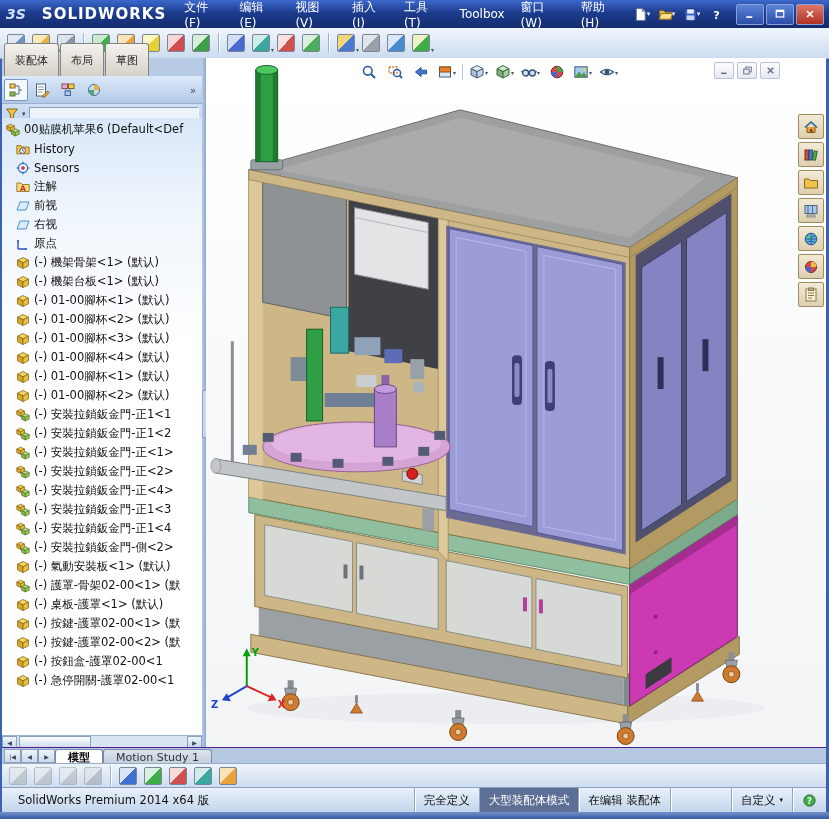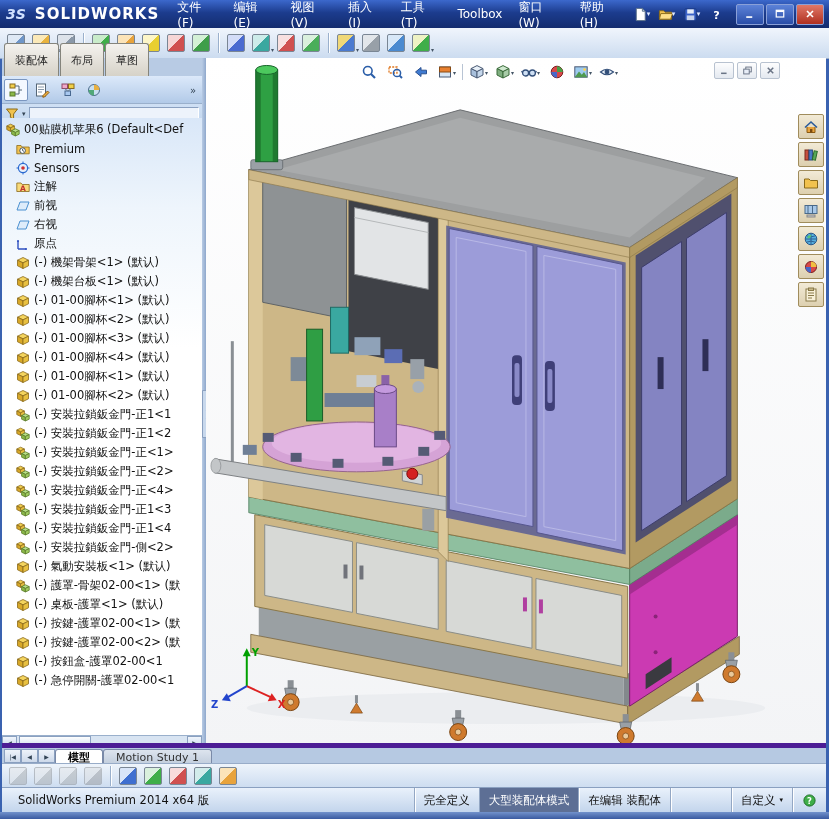--- a/index.html
+++ b/index.html
@@ -2,21 +2,21 @@
 <html><head>
 <meta charset="utf-8">
 <style>
   html,body{margin:0;padding:0;background:#5a7ab8;}
   #app{position:relative;width:829px;height:819px;background:#3a62b0;overflow:hidden;
        font-family:"DejaVu Sans","Liberation Sans",sans-serif;font-size:11px;color:#111;
        -webkit-font-smoothing:antialiased;}
   
   .titlebar{position:absolute;left:0;top:0;right:0;height:28px;
     background:linear-gradient(#3c68cc,#1c3c8e 45%,#142c6e);display:flex;align-items:center;color:#fff;}
-  .brand{display:flex;align-items:center;gap:9px;padding:0 10px 0 6px;text-align:center;}
+  .brand{display:flex;align-items:center;gap:16px;padding:0 10px 0 6px;text-align:center;}
   .brand-prefix{font-style:italic;font-weight:bold;font-size:14px;color:#cfe0ff;}
   .brand-name{font-weight:bold;font-size:15px;letter-spacing:1px;}
   .menubar{display:flex;height:100%;}
   .menu-item{padding:0 8px;font-size:12px;height:100%;display:flex;align-items:center;cursor:default;}
   .tb-spacer{flex:1;}
   .quick{display:flex;align-items:center;gap:2px;padding-right:8px;}
   .qbtn{width:23px;height:20px;display:flex;align-items:center;justify-content:center;position:relative;}
   .qbtn svg{width:15px;height:15px;}
   .qbtn .dd{font-size:7px;color:#dfe8ff;margin-left:-1px;}
   .winbtns{display:flex;gap:2px;padding-right:5px;}
@@ -85,21 +85,21 @@
   .doccontrols{position:absolute;right:46px;top:4px;display:flex;gap:3px;}
   .dbtn{width:18px;height:15px;color:#6a7486;border:1px solid #b8c2d0;border-radius:2px;
     background:linear-gradient(#fdfdfe,#e4e9f0);display:flex;align-items:center;justify-content:center;}
   .dbtn svg{width:11px;height:11px;}
   .taskpane{position:absolute;right:2px;top:56px;display:flex;flex-direction:column;gap:3px;}
   .tpbtn{width:24px;height:23px;background:linear-gradient(#f2ead6,#ddd0b0);border:1px solid #a08c5c;
     border-radius:2px;display:flex;align-items:center;justify-content:center;}
   .tpbtn svg{width:16px;height:16px;}
   
   .tabsrow{position:absolute;left:2px;right:3px;bottom:55px;height:16px;background:#b6c9e2;
-    border-top:5px solid #4c1d95;display:flex;align-items:stretch;padding-left:2px;}
+    border-top:1px solid #4c1d95;display:flex;align-items:stretch;padding-left:2px;}
   .tabnav{width:15px;margin:1px 0;display:flex;align-items:center;justify-content:center;font-size:6px;
     color:#345;background:linear-gradient(#eef3fa,#cdd9ea);border:1px solid #8aa0c0;}
   .tab{padding:0 12px;margin-top:1px;display:flex;align-items:center;font-size:11px;color:#333;
     border:1px solid #7a8aa8;border-bottom:none;border-radius:3px 3px 0 0;
     background:linear-gradient(#dde4ee,#c2cedd);}
   .tab.active{background:#fff;font-weight:bold;color:#000;}
   .btoolbar{position:absolute;left:2px;right:3px;bottom:31px;height:24px;
     background:linear-gradient(#eef4fb,#ccdcf0);border-top:1px solid #98acc8;
     display:flex;align-items:center;padding-left:5px;gap:3px;}
   .statusbar{position:absolute;left:2px;right:3px;bottom:7px;height:24px;
@@ -308,21 +308,21 @@
           <span class="tlabel">00贴膜机苹果6 (Default&lt;Def</span>
         </div>
         <div class="trow">
           <span class="ticon">
             <svg viewBox="0 0 14 14">
               <path d="M0.8 3.5 H5 L6.2 5 H13.2 V11.8 H0.8Z" fill="#f2c24e" stroke="#8a6a1a" stroke-width="0.8"></path>
               <circle cx="6.6" cy="8.6" r="2.8" fill="#ffffff" stroke="#334455" stroke-width="0.9"></circle>
               <path d="M6.6 6.9 V8.6 L8 9.4" fill="none" stroke="#334455" stroke-width="0.9"></path>
             </svg>
           </span>
-          <span class="tlabel">Premium</span>
+          <span class="tlabel">History</span>
         </div>
         <div class="trow">
           <span class="ticon">
             <svg viewBox="0 0 14 14">
               <circle cx="7" cy="7" r="4.6" fill="none" stroke="#2a6ad0" stroke-width="1.2"></circle>
               <circle cx="7" cy="7" r="1.8" fill="#d03030"></circle>
               <path d="M7 0.5 V2.5 M7 11.5 V13.5 M0.5 7 H2.5 M11.5 7 H13.5" stroke="#2a6ad0" stroke-width="1"></path>
             </svg>
           </span>
           <span class="tlabel">Sensors</span>

